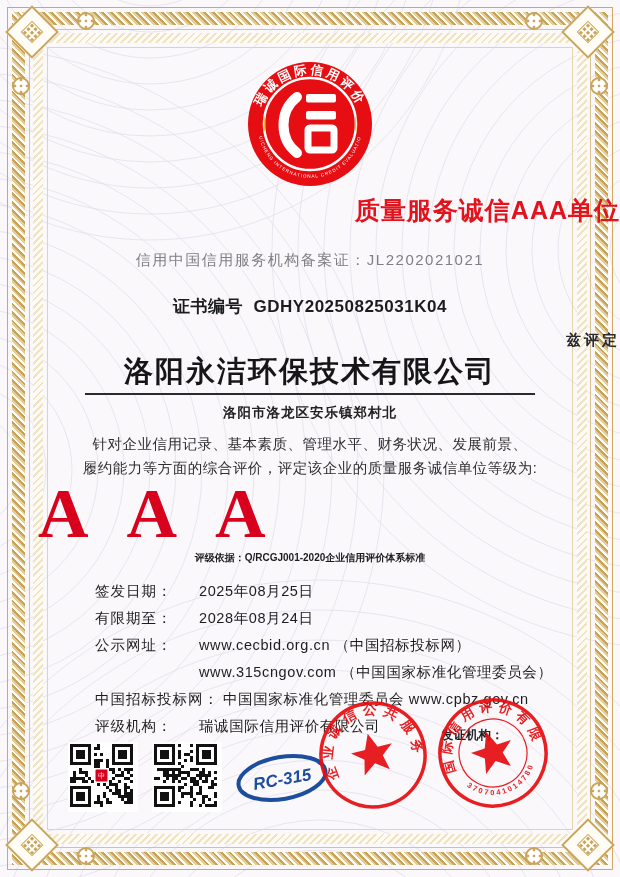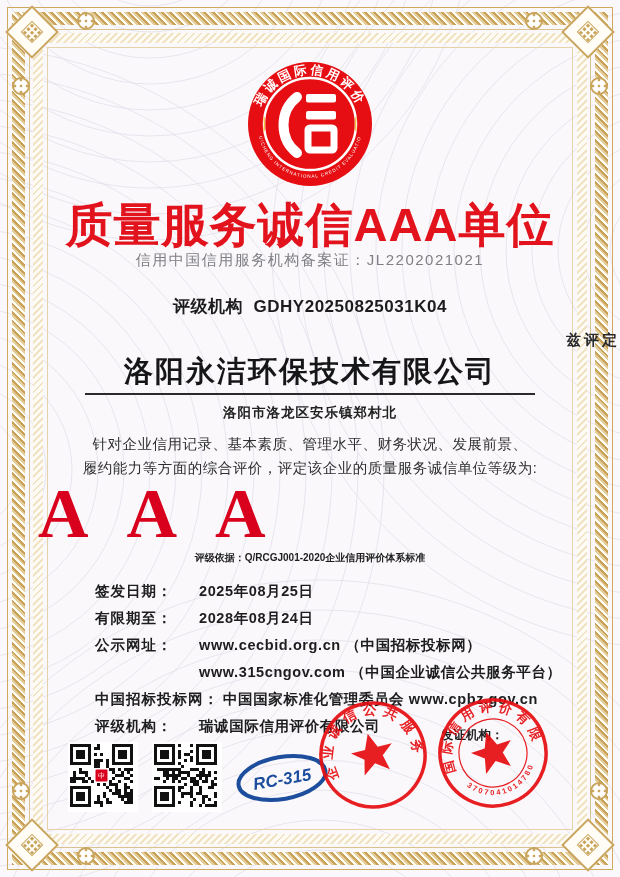--- a/index.html
+++ b/index.html
@@ -22,22 +22,22 @@
       transform:rotate(45deg);z-index:2;display:flex;align-items:center;justify-content:center;}
   .corner::after{content:"";width:14px;height:14px;border:1.5px solid #c9a45c;
       background:radial-gradient(#c9a45c 1.5px,transparent 1.6px) 0 0/5px 5px;}
   .c-tl{top:13px;left:13px;} .c-tr{top:13px;right:13px;}
   .c-bl{bottom:13px;left:13px;} .c-br{bottom:13px;right:13px;}
   .bead{position:absolute;width:14px;height:14px;border:2px solid #c9a45c;border-radius:50%;
       background:#fff radial-gradient(#c9a45c 1.5px,transparent 1.6px) center/6px 6px;z-index:2;}
   
   .content{position:absolute;inset:0;z-index:3;}
   .logo{position:absolute;top:60px;left:50%;transform:translateX(-50%);}
-  .title{position:absolute;top:194px;width:100%;text-align:center;
-      font-size:47px;font-weight:bold;color:#e2131d;letter-spacing:1px;}
+  .title{position:absolute;top:194px;width:100%;text-align:right;
+      font-size:25px;font-weight:bold;color:#e2131d;letter-spacing:1px;}
   .subtitle{position:absolute;top:251px;width:100%;text-align:center;
       font-size:15px;color:#7f7f84;letter-spacing:1.5px;}
   .certno{position:absolute;top:295px;width:100%;text-align:center;
       font-size:17px;font-weight:bold;color:#1c1c1e;letter-spacing:.5px;}
   .hereby{position:absolute;top:331px;width:100%;text-align:right;
       font-family:"Liberation Serif",serif;font-size:15px;font-weight:bold;letter-spacing:3px;color:#2a2a2c;}
   .company-wrap{position:absolute;top:352px;left:50%;transform:translateX(-50%);
       width:450px;text-align:center;border-bottom:2px solid #2b2b2d;padding-bottom:1px;}
   .company{font-family:"Liberation Serif",serif;font-size:29px;font-weight:bold;
       color:#161618;letter-spacing:2px;white-space:nowrap;}
@@ -46,21 +46,21 @@
   .body-p{position:absolute;top:432px;left:50%;transform:translateX(-50%);
       width:480px;font-size:14.5px;font-weight:500;color:#2e2e30;
       line-height:24px;letter-spacing:.5px;text-align:center;}
   .grade{position:absolute;top:474px;width:100%;text-align:left;
       font-family:"Liberation Serif",serif;font-size:70px;font-weight:bold;color:#d8001c;
       letter-spacing:38px;text-indent:38px;}
   .basis{position:absolute;top:551px;width:100%;text-align:center;
       font-size:10px;font-weight:bold;color:#1d1d1f;}
   .fields{position:absolute;top:582px;left:95px;width:470px;}
   .row{display:flex;align-items:flex-end;margin-bottom:8px;
-      font-size:14.5px;font-weight:bold;color:#1d1d1f;}
+      font-size:14.5px;font-weight:normal;color:#1d1d1f;}
   .row .lab{min-width:104px;letter-spacing:1px;white-space:nowrap;}
   .row .lab.wide{min-width:0;margin-right:4px;}
   .row .val{letter-spacing:.6px;white-space:nowrap;}
   .row.indent2 .lab{min-width:104px;}
   .issuer{position:absolute;top:727px;left:393px;font-size:12.5px;font-weight:bold;
       color:#1d1d1f;z-index:3;margin-left:48px;}
   .qr{position:absolute;z-index:3;background:#fff;padding:2px;}
   .rc{position:absolute;left:230px;top:747px;z-index:3;}
   .seal{position:absolute;z-index:4;opacity:.93;}
 </style>
@@ -153,21 +153,21 @@
         <path d="M -13 -27 C -31 -13 -31 15 -13 29" fill="none" stroke="#fff" stroke-width="10" stroke-linecap="round"></path>
         <rect x="-4" y="-30" width="30" height="8.5" rx="2" fill="#fff"></rect>
         <rect x="-4" y="-13" width="30" height="8.5" rx="2" fill="#fff"></rect>
         <rect x="-2" y="4" width="26" height="22" rx="2" fill="none" stroke="#fff" stroke-width="7"></rect>
       </g>
     </svg>
 
     <div class="title">质量服务诚信AAA单位</div>
     <div class="subtitle">信用中国信用服务机构备案证：JL2202021021</div>
     <div class="certno">
-      <span>评级机构</span>&nbsp;
+      <span>证书编号</span>&nbsp;
       <span>GDHY20250825031K04</span>
     </div>
     <div class="hereby">兹评定</div>
 
     <div class="company-wrap">
       <span class="company">洛阳永洁环保技术有限公司</span>
     </div>
     <div class="address">洛阳市洛龙区安乐镇郑村北</div>
 
     <div class="body-p">
@@ -186,21 +186,21 @@
       <div class="row">
         <span class="lab">有限期至：</span>
         <span class="val">2028年08月24日</span>
       </div>
       <div class="row">
         <span class="lab">公示网址：</span>
         <span class="val">www.cecbid.org.cn （中国招标投标网）</span>
       </div>
       <div class="row indent2">
         <span class="lab"></span>
-        <span class="val">www.315cngov.com （中国企业诚信公共服务平台）</span>
+        <span class="val">www.315cngov.com （中国国家标准化管理委员会）</span>
       </div>
       <div class="row">
         <span class="lab wide">中国招标投标网：</span>
         <span class="val">中国国家标准化管理委员会 www.cpbz.gov.cn</span>
       </div>
       <div class="row">
         <span class="lab">评级机构：</span>
         <span class="val">瑞诚国际信用评价有限公司</span>
       </div>
     </div>

